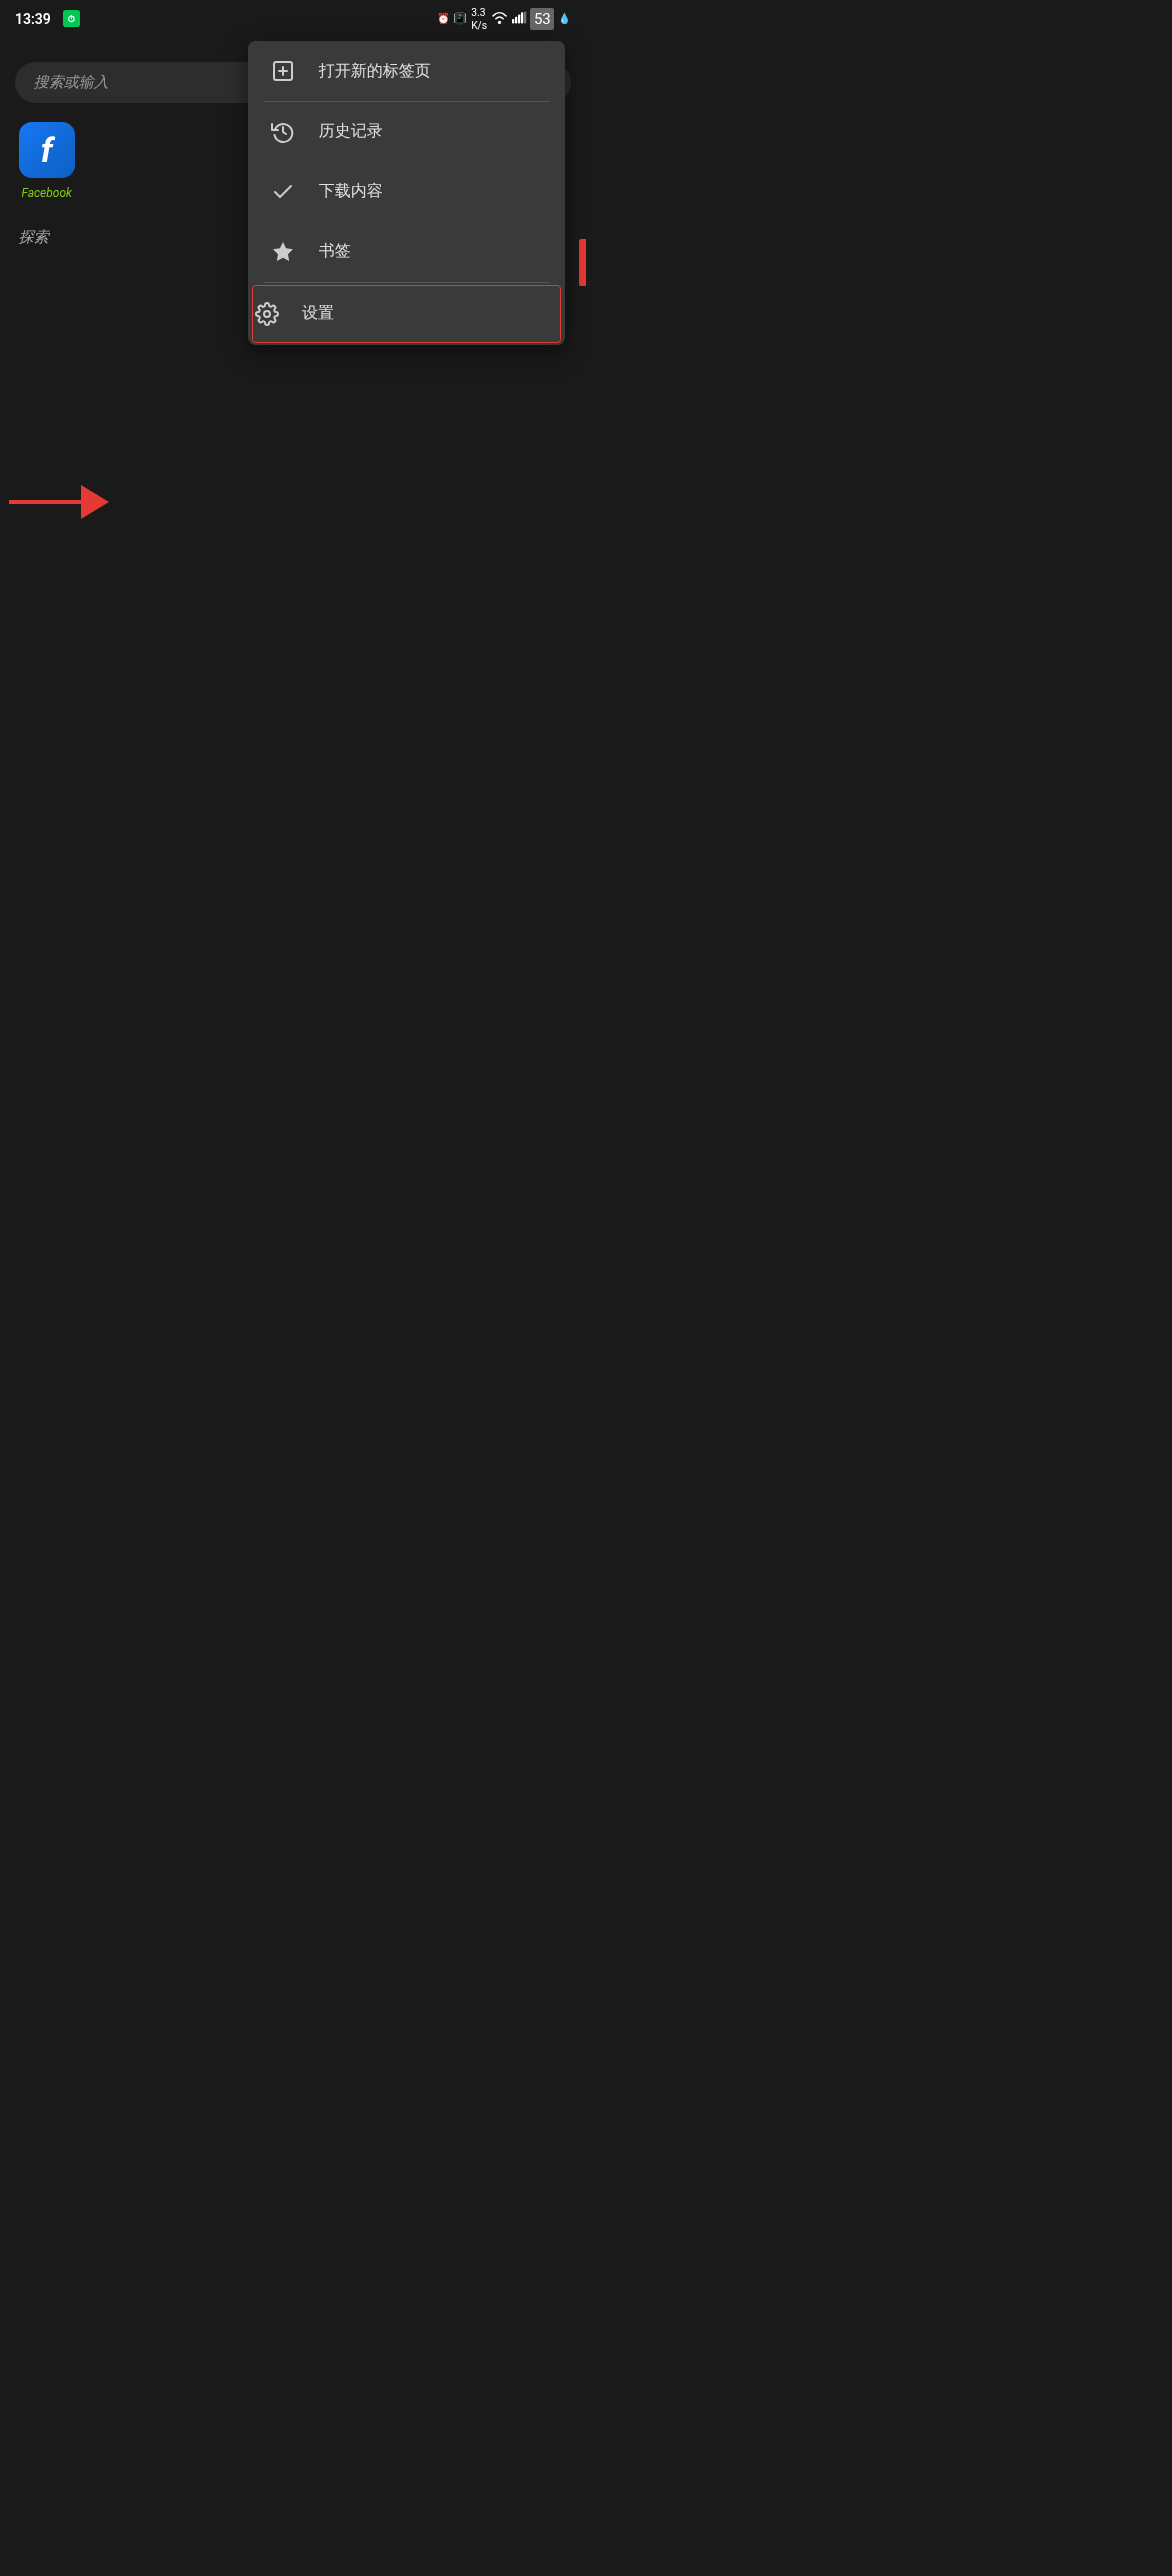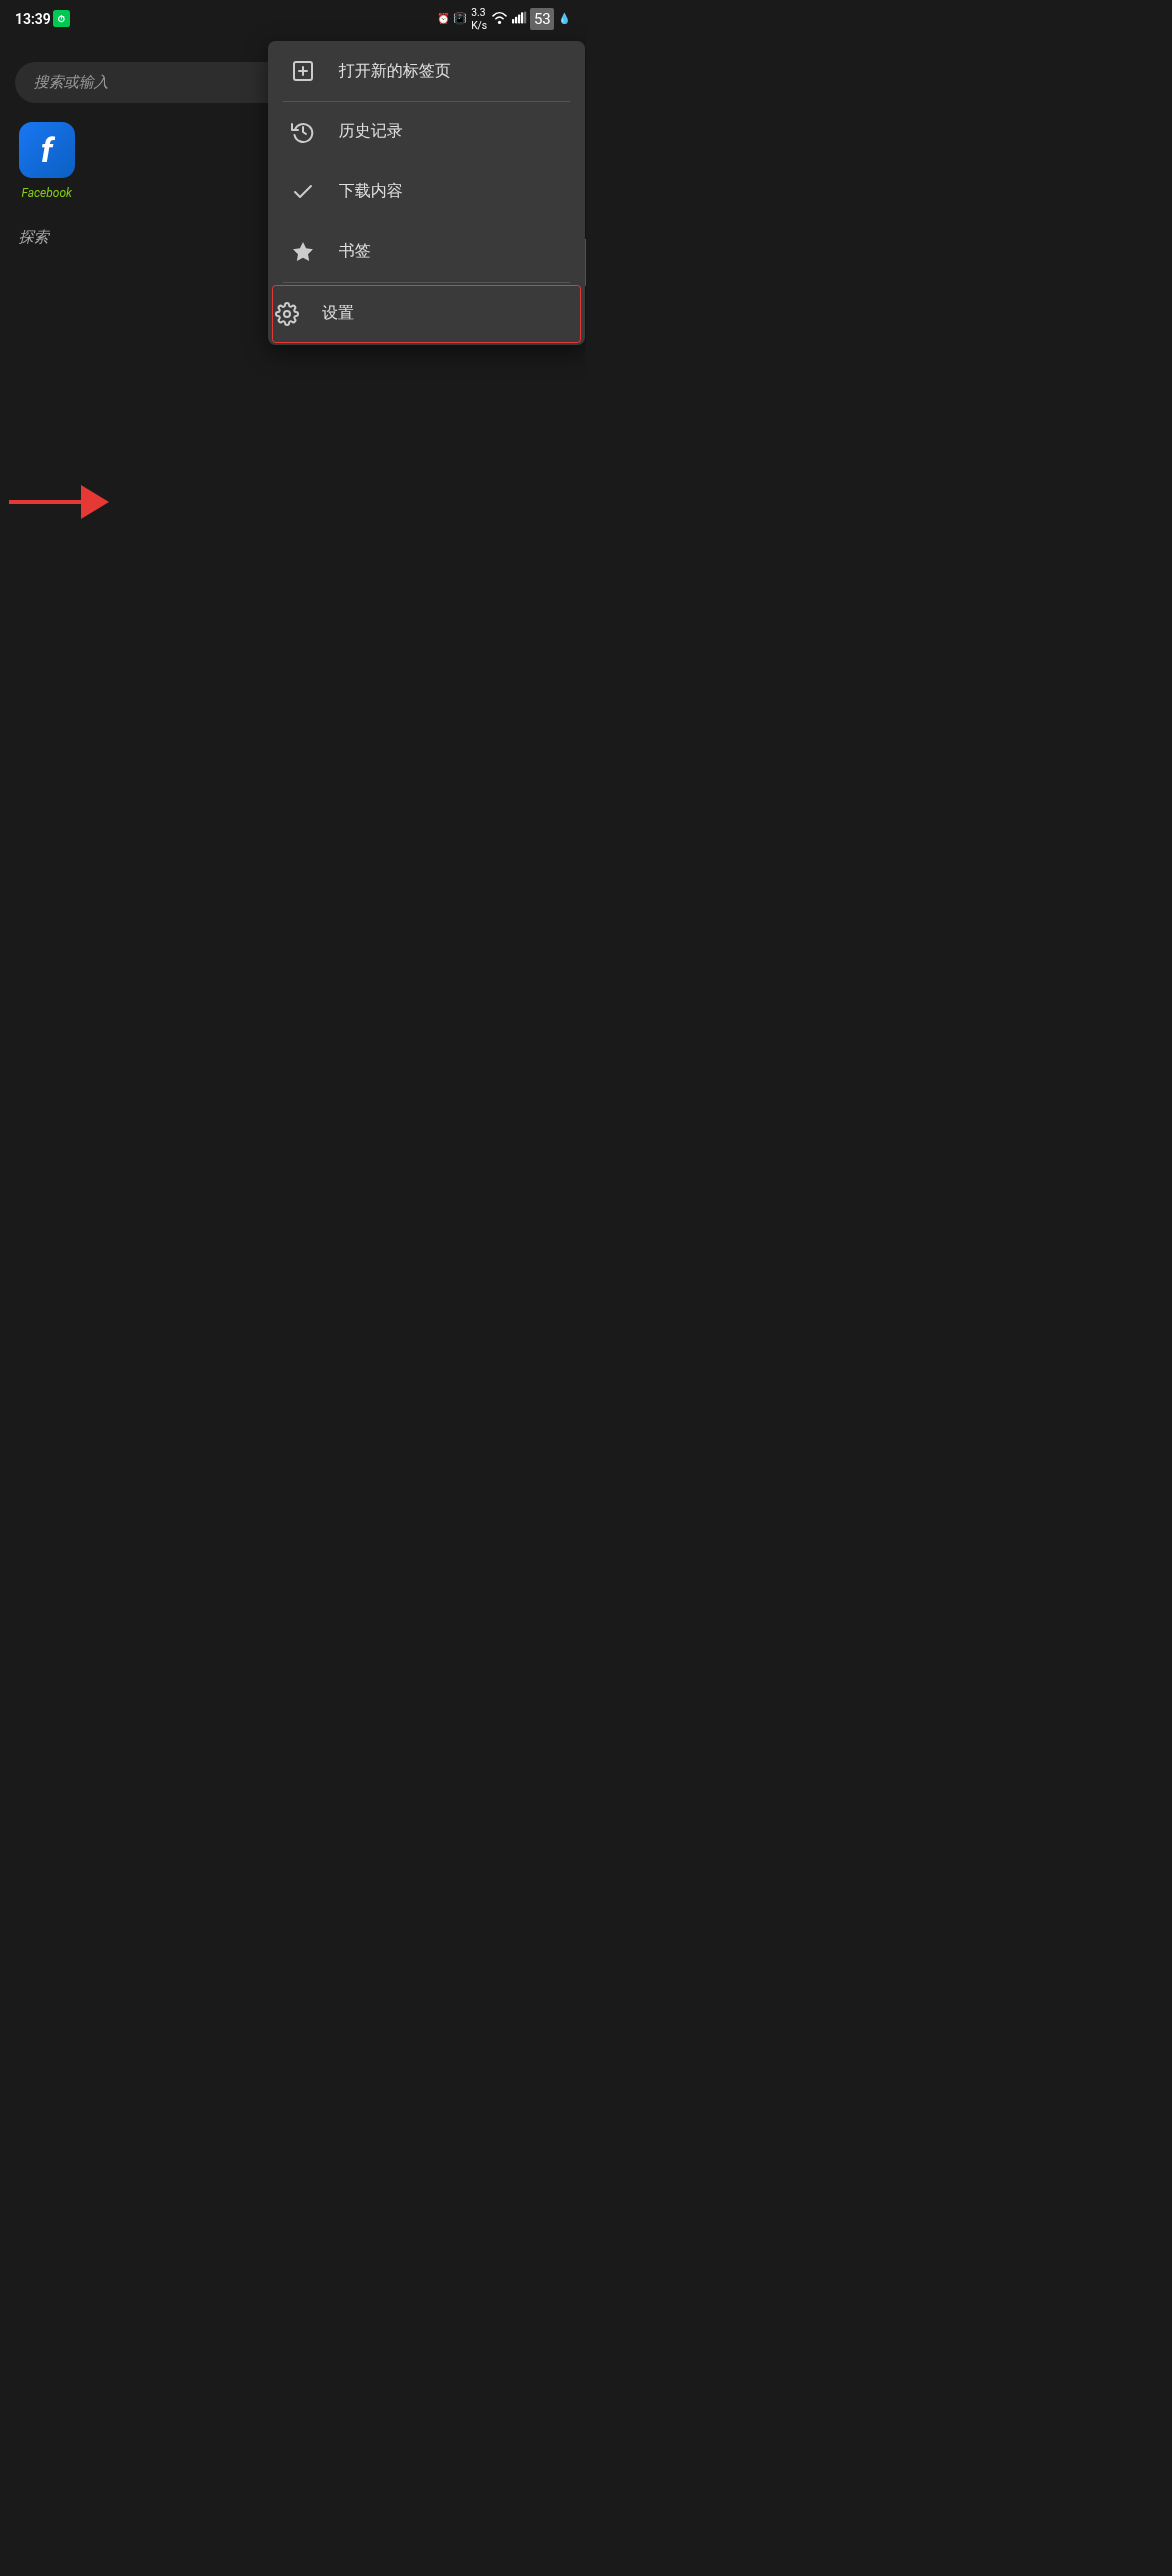--- a/index.html
+++ b/index.html
@@ -22,21 +22,21 @@
       padding: 7.5px 15px 3.7px 15px;
       height: 34px;
     }
 
     .status-time {
       color: #ffffff;
       font-size: 14px;
       font-weight: 600;
       display: flex;
       align-items: center;
-      gap: 2px;
+      gap: 12px;
     }
 
     .status-timer-icon {
       width: 17px;
       height: 17px;
       background: #00c853;
       border-radius: 2.8px;
       display: inline-flex;
       align-items: center;
       justify-content: center;
@@ -152,21 +152,21 @@
       width: 75px;
       height: 4.7px;
       background: #e53935;
       margin-right: -3.7px;
     }
 
     
     .dropdown-menu {
       position: absolute;
       top: 41px;
-      right: 1px;
+      right: 21px;
       width: 317px;
       background: #3a3a3a;
       border-radius: 7.5px;
       overflow: hidden;
       box-shadow: 0 7.5px 22.4px rgba(0,0,0,0.5);
       z-index: 100;
       margin-left: 30px;
     }
 
     .menu-item {

